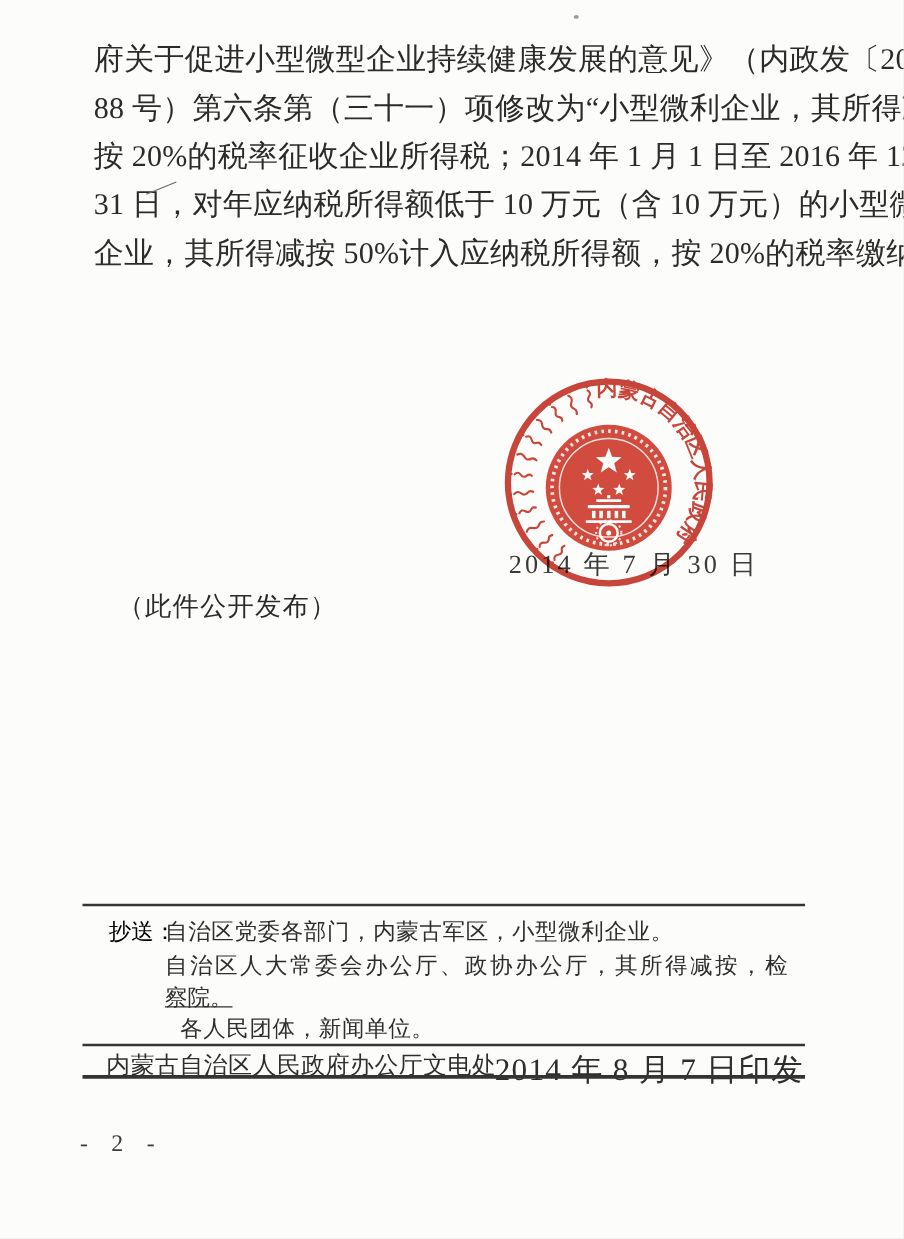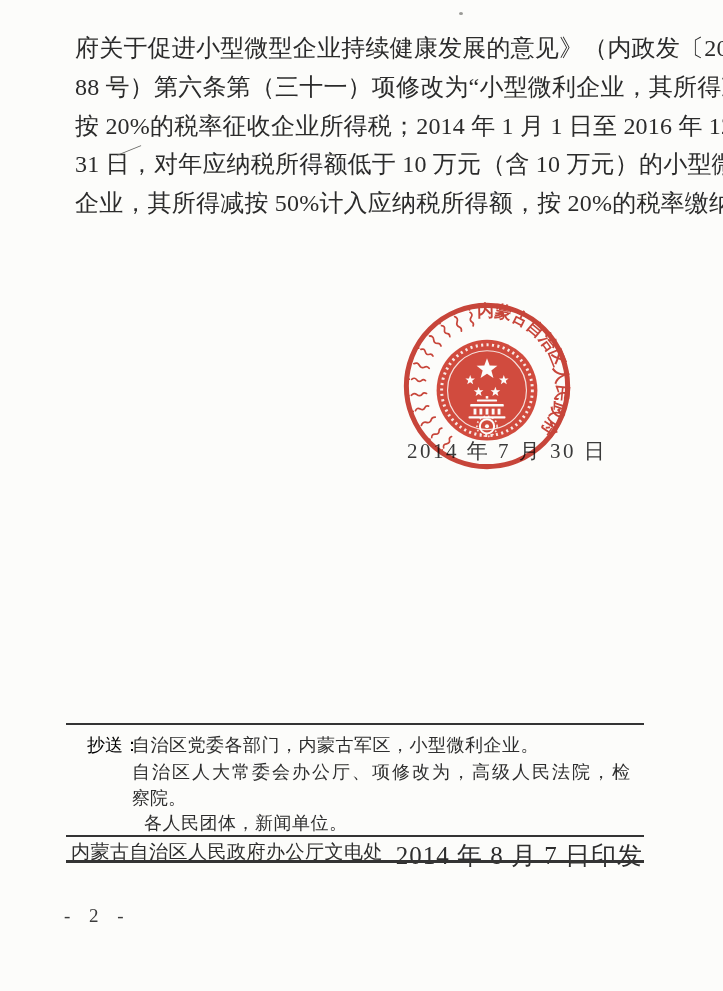--- a/index.html
+++ b/index.html
@@ -39,25 +39,25 @@
   .rule-2{top:835px;height:2px;}
   .rule-3{top:860px;height:3px;}
   
   .dist-label{
     position:absolute;left:87px;top:733px;
     font-size:18px;color:#000000;white-space:nowrap;
   }
   .dist-line{position:absolute;left:132px;font-size:18px;color:#2e2e2e;white-space:nowrap;}
   .dist-line-0{top:733px;letter-spacing:0.5px;}
   .dist-line-1{top:760px;letter-spacing:2px;}
-  .dist-line-2{top:786px;}
+  .dist-line-2{top:786px;text-decoration:underline;}
   .dist-line-3{top:811px;letter-spacing:0.5px;margin-left:12px;}
   
   .footer-issuer{
-    position:absolute;left:71px;top:839px;
+    position:absolute;left:85px;top:839px;
     font-size:19px;letter-spacing:0.5px;color:#2e2e2e;white-space:nowrap;
   }
   .footer-date{
     position:absolute;right:80px;top:839px;
     font-size:25px;letter-spacing:1px;color:#2e2e2e;white-space:nowrap;
   }
   .page-number{
     position:absolute;left:64px;top:905px;
     font-size:19px;letter-spacing:7px;color:#3c3c3c;white-space:nowrap;
   }
@@ -164,25 +164,26 @@
         <rect x="112.6" y="127" width="3.4" height="7"></rect>
         <rect x="78" y="136" width="44" height="2.6" rx="1"></rect>
       </g>
 
       <circle cx="100" cy="148" r="8.5" fill="none" stroke="#fff" stroke-width="2.4"></circle>
       <circle cx="100" cy="148" r="12" fill="none" stroke="#fff" stroke-width="2" stroke-dasharray="2 3.2" opacity="0.85"></circle>
       <circle cx="100" cy="148" r="2.4" fill="#fff"></circle>
     </g>
   </svg>
 
+  <div class="publish-note">（此件公开发布）</div>
 
   <div class="rule rule-1"></div>
   <div class="dist-label">抄送：</div>
   <div class="dist-line dist-line-0">自治区党委各部门，内蒙古军区，小型微利企业。</div>
-  <div class="dist-line dist-line-1">自治区人大常委会办公厅、项修改为，高级人民法院，检</div>
+  <div class="dist-line dist-line-1">自治区人大常委会办公厅、政协办公厅，其所得减按，检</div>
   <div class="dist-line dist-line-2">察院。</div>
   <div class="dist-line dist-line-3">各人民团体，新闻单位。</div>
 
   <div class="rule rule-2"></div>
   <div class="footer-issuer">内蒙古自治区人民政府办公厅文电处</div>
   <div class="footer-date">2014 年 8 月 7 日印发</div>
   <div class="rule rule-3"></div>
 
   <div class="page-number">- 2 -</div>
 

